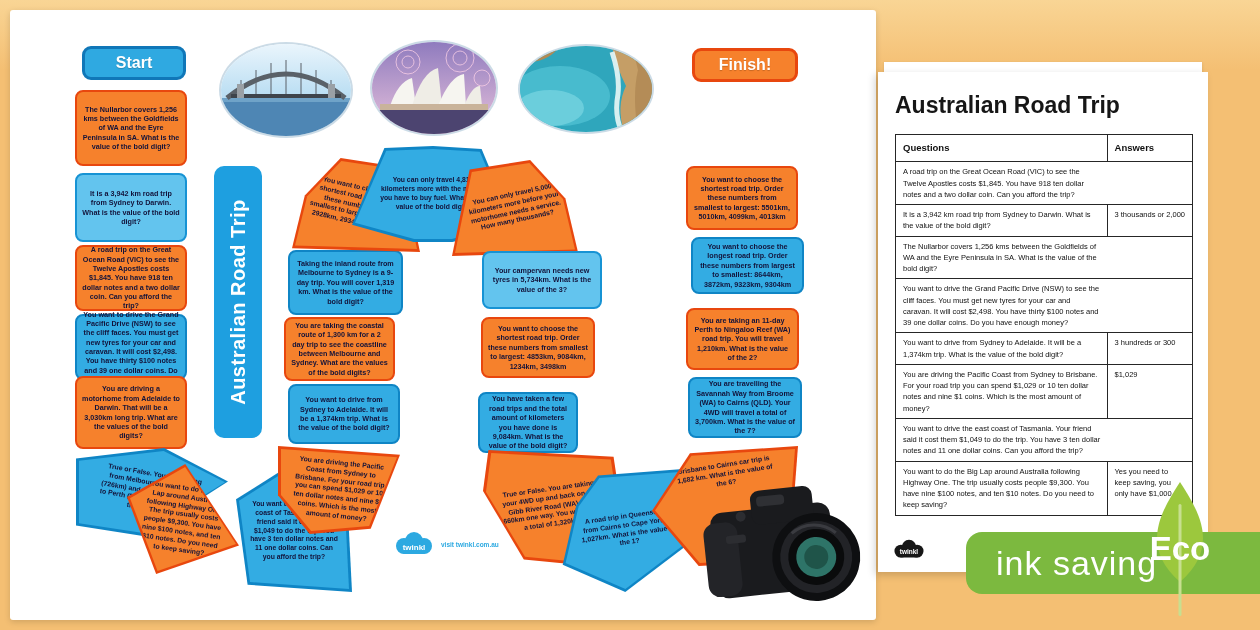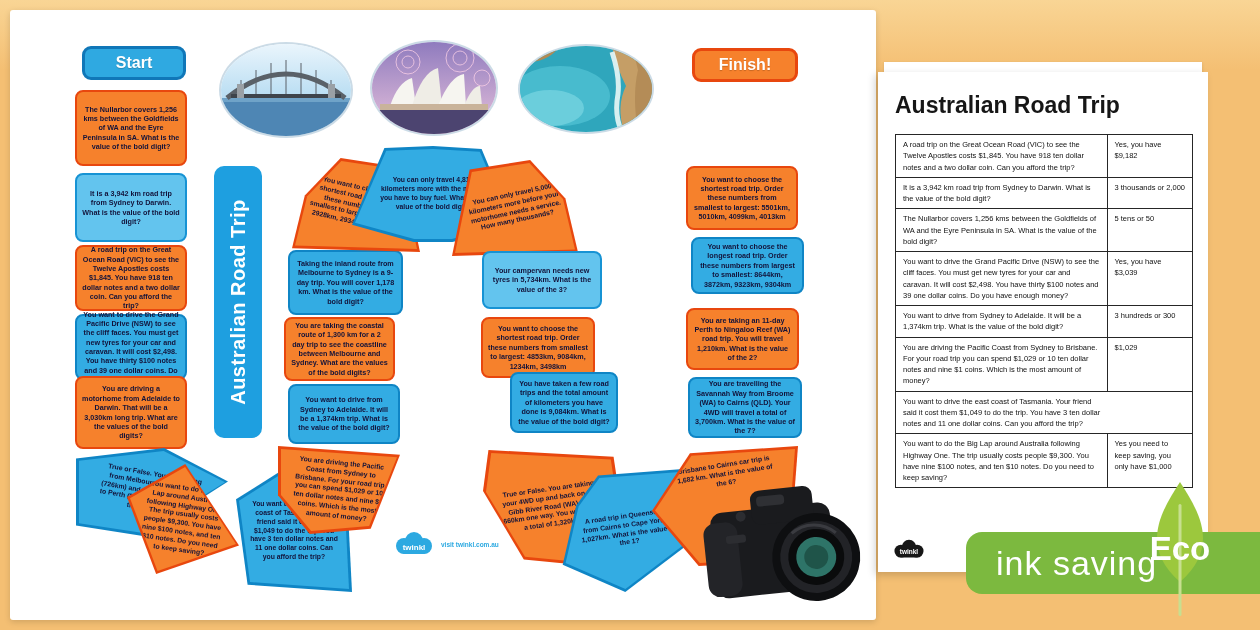--- a/index.html
+++ b/index.html
@@ -157,21 +157,21 @@
         <span style="transform:rotate(6deg); max-width:112px;">You are driving the Pacific Coast from Sydney to Brisbane. For your road trip you can spend $1,029 or 10 ten dollar notes and nine $1 coins. Which is the most amount of money?</span>
       </div>
   </div>
   <div class="card b" style="left:288px; top:384px; width:112px; height:60px;">
       <span>You want to drive from Sydney to Adelaide. It will be a 1,374km trip. What is the value of the bold digit?</span>
     </div>
   <div class="card o" style="left:284px; top:317px; width:111px; height:64px;">
       <span>You are taking the coastal route of 1,300 km for a 2 day trip to see the coastline between Melbourne and Sydney. What are the values of the bold digits?</span>
     </div>
   <div class="card b" style="left:288px; top:250px; width:115px; height:65px;">
-      <span>Taking the inland route from Melbourne to Sydney is a 9-day trip. You will cover 1,178 km. What is the value of the bold digit?</span>
+      <span>Taking the inland route from Melbourne to Sydney is a 9-day trip. You will cover 1,319 km. What is the value of the bold digit?</span>
     </div>
 
   <div class="wedge" style="left:292px; top:158px; width:128px; height:94px;">
     <div class="bg o" style="clip-path:polygon(38% 0%, 86% 10%, 100% 100%, 0% 96%, 10% 40%);"></div>
     <div class="in o" style="clip-path:polygon(38% 0%, 86% 10%, 100% 100%, 0% 96%, 10% 40%);">
         <span style="transform:rotate(13deg); max-width:104px;">You want to choose the shortest road trip. Order these numbers from smallest to largest: 3842km, 2928km, 2934km, 3047km</span>
       </div>
   </div>
   <div class="wedge" style="left:352px; top:146px; width:162px; height:96px;">
     <div class="bg b" style="clip-path:polygon(20% 2%, 50% 0%, 80% 3%, 100% 84%, 62% 100%, 38% 100%, 0% 82%);"></div>
@@ -185,21 +185,21 @@
         <span style="transform:rotate(-12deg); max-width:104px;">You can only travel 5,000 kilometers more before your motorhome needs a service. How many thousands?</span>
       </div>
   </div>
 
   <div class="card bl" style="left:482px; top:251px; width:120px; height:58px;">
       <span>Your campervan needs new tyres in 5,734km. What is the value of the 3?</span>
     </div>
   <div class="card o" style="left:481px; top:317px; width:114px; height:61px;">
       <span>You want to choose the shortest road trip. Order these numbers from smallest to largest: 4853km, 9084km, 1234km, 3498km</span>
     </div>
-  <div class="card b" style="left:478px; top:372px; width:108px; height:61px;margin-left:32px;">
+  <div class="card b" style="left:478px; top:392px; width:100px; height:61px;">
       <span>You have taken a few road trips and the total amount of kilometers you have done is 9,084km. What is the value of the bold digit?</span>
     </div>
 
   <div class="wedge" style="left:483px; top:450px; width:136px; height:114px;">
     <div class="bg o" style="clip-path:polygon(4% 0%, 96% 6%, 100% 38%, 64% 100%, 30% 96%, 0% 36%);"></div>
     <div class="in o" style="clip-path:polygon(4% 0%, 96% 6%, 100% 38%, 64% 100%, 30% 96%, 0% 36%);">
         <span style="transform:rotate(-8deg); max-width:112px;">True or False. You are taking your 4WD up and back on the Gibb River Road (WA). It is 660km one way. You will travel a total of 1,320km.</span>
       </div>
   </div>
   <div class="wedge" style="left:560px; top:468px; width:136px; height:124px;">
@@ -257,35 +257,36 @@
         </g>
       <text x="22" y="19" text-anchor="middle" font-size="8" fill="#ffffff" font-weight="bold">twinkl</text>
     </svg>
     <span class="visit">visit twinkl.com.au</span>
   </div>
 
   <div class="sheet-back"></div>
   <div class="sheet">
     <div class="sheet-title">Australian Road Trip</div>
     <div class="atable">
+      <div class="trow thead">
+        <div class="tq">Questions</div>
+        <div class="ta">Answers</div>
+      </div>
       <div class="trow">
           <div class="tq">A road trip on the Great Ocean Road (VIC) to see the Twelve Apostles costs $1,845. You have 918 ten dollar notes and a two dollar coin. Can you afford the trip?</div>
-          <div class="ta">Yes, you have $9,182</div>
         </div>
       <div class="trow">
           <div class="tq">It is a 3,942 km road trip from Sydney to Darwin. What is the value of the bold digit?</div>
           <div class="ta">3 thousands or 2,000</div>
         </div>
       <div class="trow">
           <div class="tq">The Nullarbor covers 1,256 kms between the Goldfields of WA and the Eyre Peninsula in SA. What is the value of the bold digit?</div>
-          <div class="ta">5 tens or 50</div>
         </div>
       <div class="trow">
           <div class="tq">You want to drive the Grand Pacific Drive (NSW) to see the cliff faces. You must get new tyres for your car and caravan. It will cost $2,498. You have thirty $100 notes and 39 one dollar coins. Do you have enough money?</div>
-          <div class="ta">Yes, you have $3,039</div>
         </div>
       <div class="trow">
           <div class="tq">You want to drive from Sydney to Adelaide. It will be a 1,374km trip. What is the value of the bold digit?</div>
           <div class="ta">3 hundreds or 300</div>
         </div>
       <div class="trow">
           <div class="tq">You are driving the Pacific Coast from Sydney to Brisbane. For your road trip you can spend $1,029 or 10 ten dollar notes and nine $1 coins. Which is the most amount of money?</div>
           <div class="ta">$1,029</div>
         </div>
       <div class="trow">

